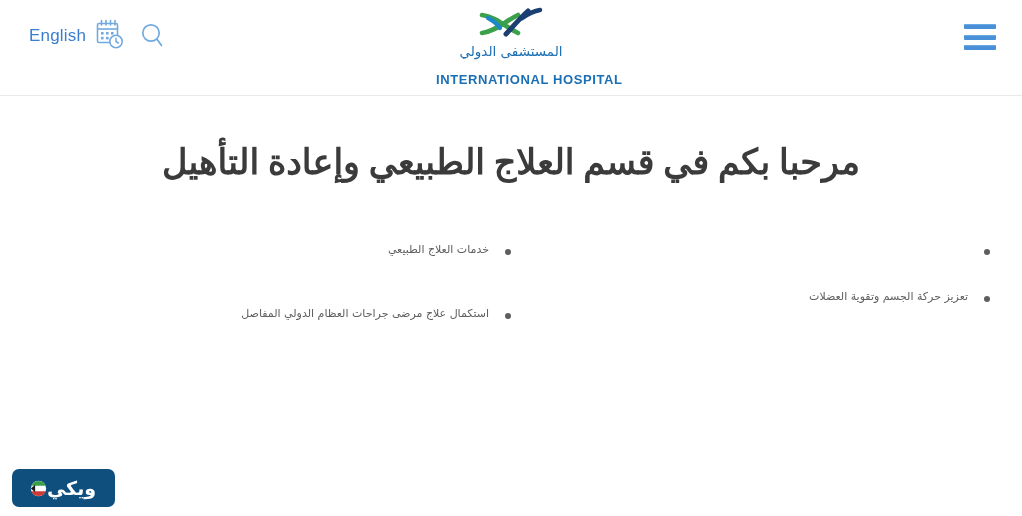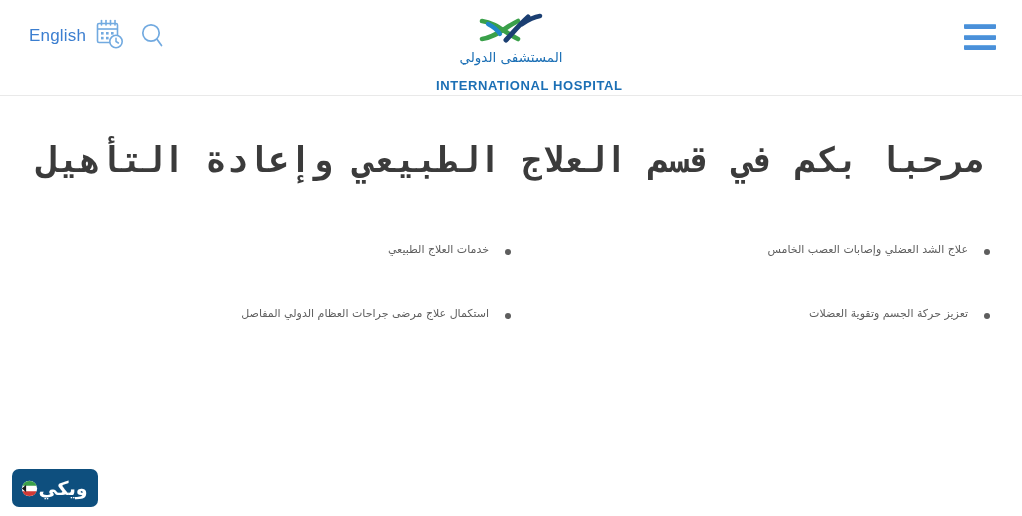--- a/index.html
+++ b/index.html
@@ -63,21 +63,21 @@
   }
 
   .calendar-icon { width: 30px; height: 32px; }
   .search-icon   { width: 26px; height: 30px; margin-left: 6px; }
 
   
   .logo-wrap {
     position: absolute;
     left: 0;
     right: 0;
-    top: 12px;
+    top: 6px;
     margin: 0 auto;
     width: 150px;
     text-align: center;
     cursor: pointer;
   }
   .logo-mark { width: 90px; height: 36px; display: block; margin: 0 auto; }
   .logo-ar {
     color: #1b6fb5;
     font-size: 13.5px;
     letter-spacing: 1.4px;
@@ -126,21 +126,21 @@
   }
 
   .page-title {
     margin: 0;
     padding-top: 44px;
     text-align: center;
     color: #3b3b3b;
     font-size: 35px;
     font-weight: bold;
     line-height: 1.32;
-    font-family: Liberation Mono, monospace;
+    font-family: Liberation Serif, serif;
   }
 
   .intro {
     margin: 0;
     padding: 36px 12px 0 12px;
     text-align: center;
     color: #6d6d6d;
     font-size: 15.5px;
     line-height: 1.85;
     font-family: "DejaVu Sans", sans-serif;
@@ -182,21 +182,21 @@
   }
   .col-right { padding-right: 0; }
   .col-right li { margin-right: 0; }
   .col-left  li { margin-right: 0; }
 
   
   .watermark {
     position: absolute;
     left: 12px;
     bottom: 9px;
-    width: 86px;
+    width: 103px;
     height: 38px;
     background: #0e4f7e;
     border-radius: 7px;
     display: flex;
     align-items: center;
     justify-content: center;
     cursor: pointer;
   }
   .watermark-text {
     color: #ffffff;
@@ -268,21 +268,20 @@
   <div class="main">
 
     <h1 class="page-title">مرحبا بكم في قسم العلاج الطبيعي وإعادة التأهيل</h1>
 
 
     <div class="lists">
 
       <ul class="list-col col-left">
         <li>
           <span class="bullet"></span>
-          <span>علاج الشد العضلي وإصابات العصب الخامس</span>
         </li>
         <li>
           <span class="bullet"></span>
           <span>تعزيز حركة الجسم وتقوية العضلات</span>
         </li>
       </ul>
 
       <ul class="list-col col-right">
         <li>
           <span class="bullet"></span>

